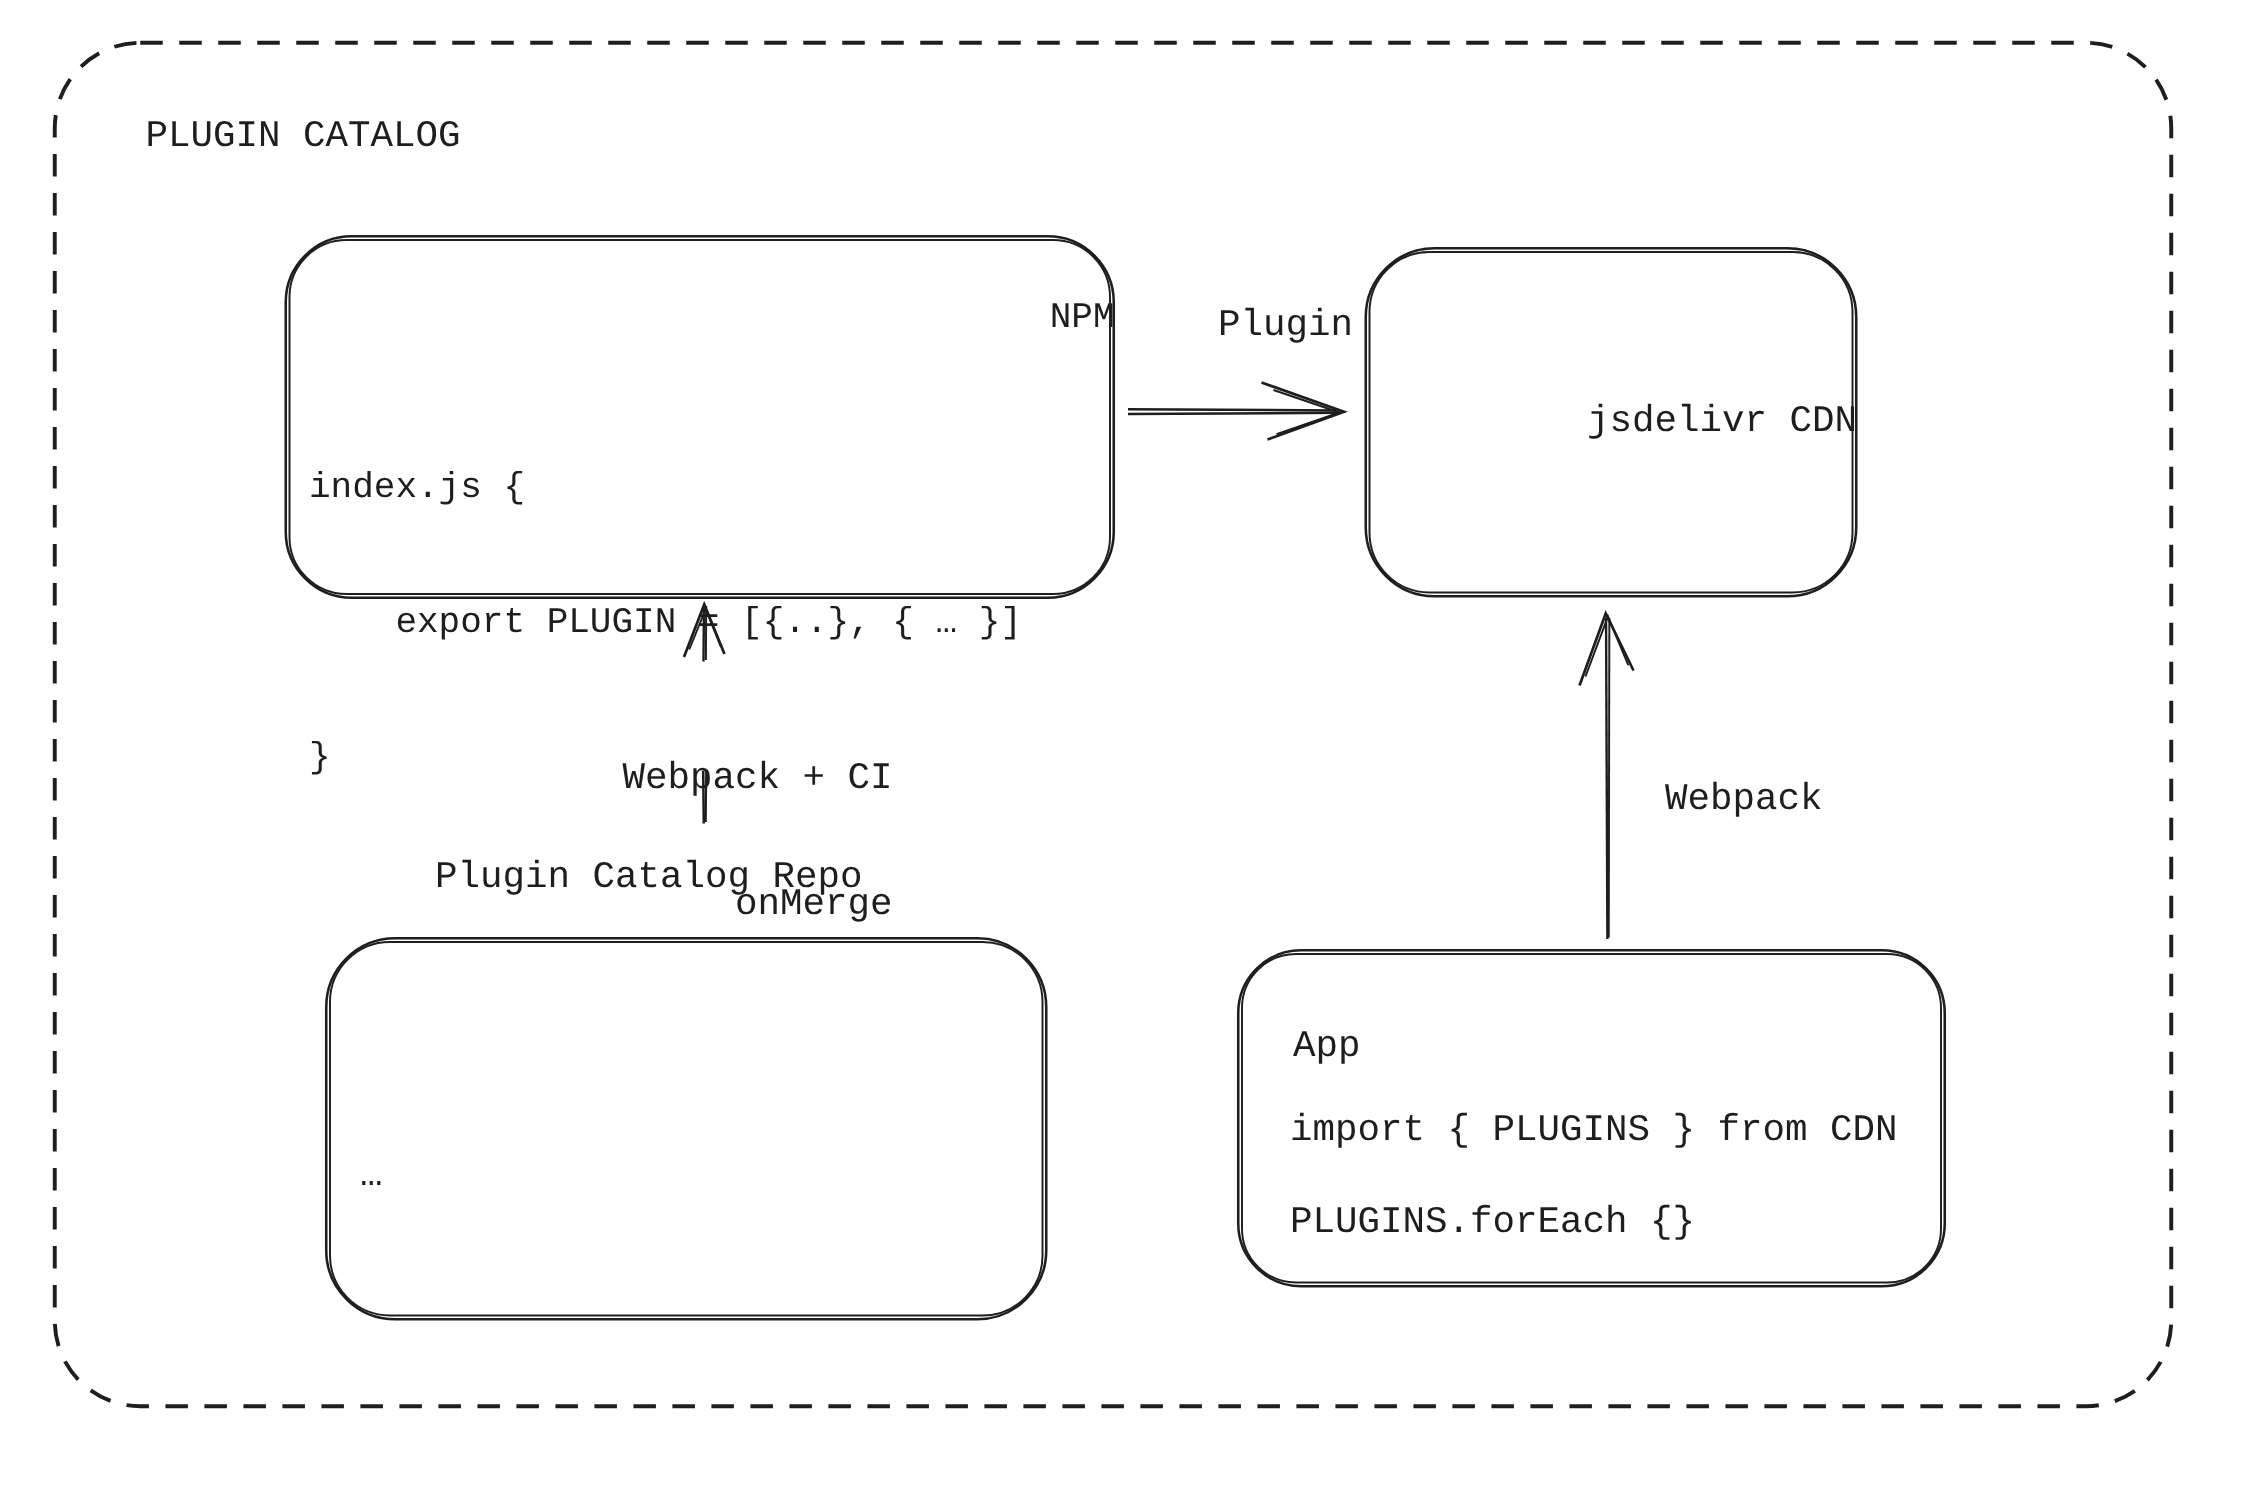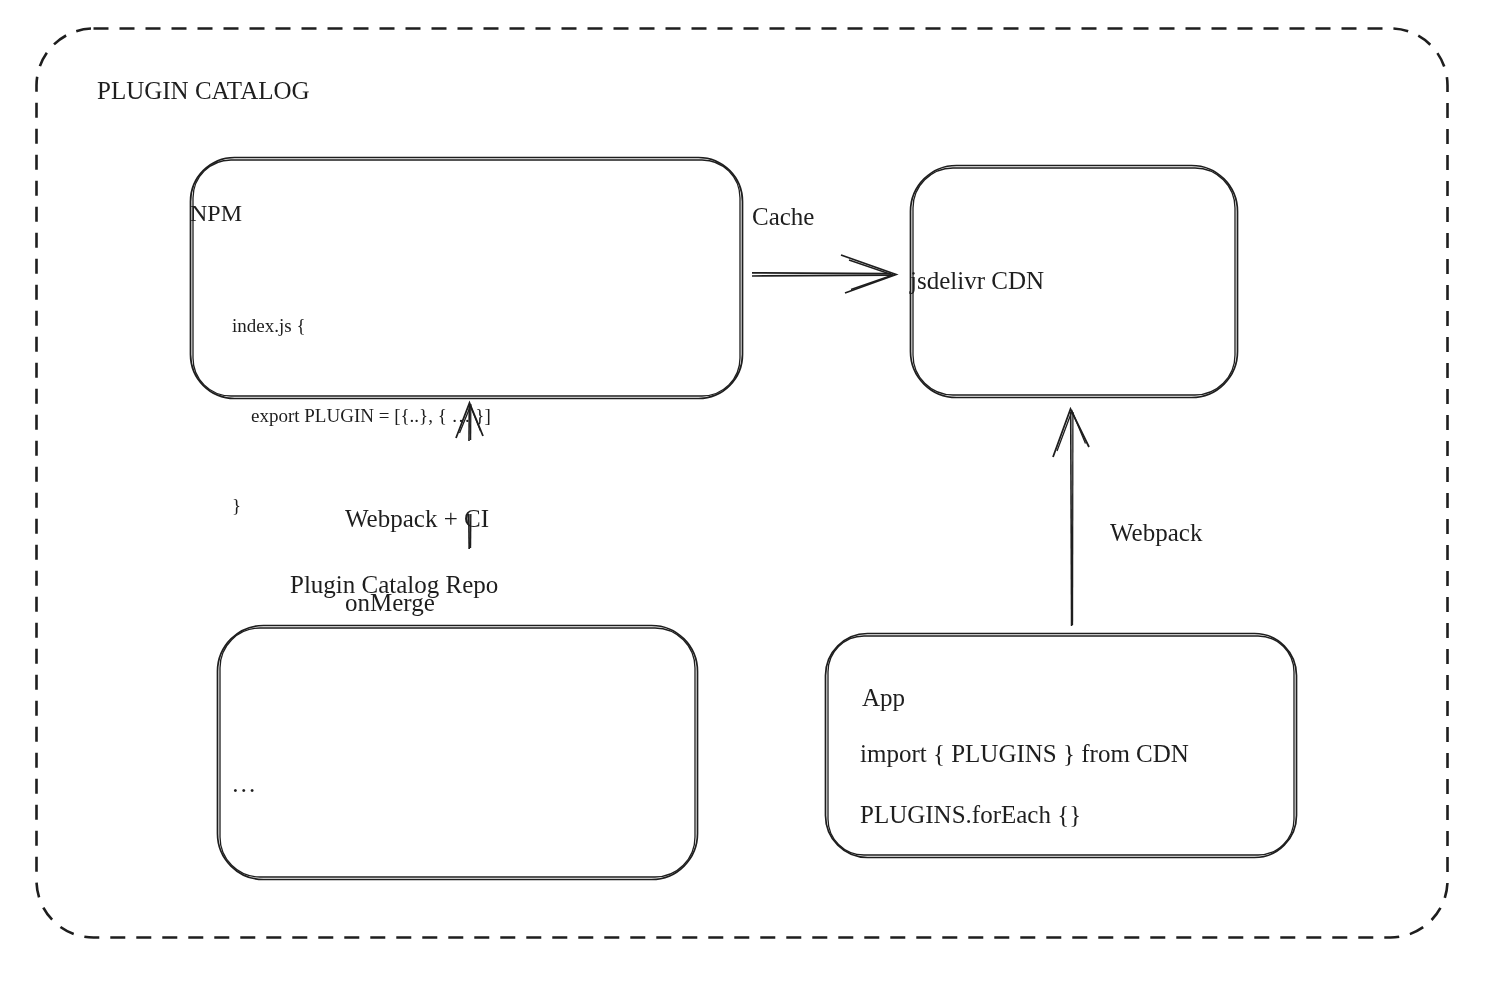--- a/index.html
+++ b/index.html
@@ -6,42 +6,42 @@
     margin: 0;
     padding: 0;
     background: #ffffff;
   }
   .canvas {
     position: relative;
     width: 1506px;
     height: 1002px;
     background: #ffffff;
     overflow: hidden;
-    font-family: Liberation Serif, serif;
+    font-family: Liberation Mono, monospace;
     color: #1e1e1e;
   }
   .layer {
     position: absolute;
     left: 0;
     top: 0;
   }
   svg .ink {
     stroke: #1e1e1e;
     fill: none;
   }
   .t {
     position: absolute;
     white-space: pre;
     color: #1e1e1e;
     font-size: 25px;
     line-height: 30px;
   }
-  .t.center { text-align: left; }
+  .t.center { text-align: right; }
   .npm-title { left: 190px; top: 198px; width: 553px; font-size: 24px; }
-  .npm-code  { left: 232px; top: 251px; font-size: 19px; line-height: 30px; }
+  .npm-code  { left: 206px; top: 251px; font-size: 24px; line-height: 30px; }
   .cache-label { left: 752px; top: 202px; width: 150px; }
   .cdn-title { left: 910px; top: 266px; width: 328px; }
   .build-label { left: 345px; top: 449px; width: 250px; line-height: 28px; }
   .repo-title { left: 290px; top: 570px; }
   .repo-list { left: 225px; top: 709px; line-height: 30px; }
   .app-title { left: 862px; top: 683px; }
   .app-code-1 { left: 860px; top: 739px; }
   .app-code-2 { left: 860px; top: 800px; }
   .import-label { left: 1110px; top: 518px; }
   .catalog-title { left: 97px; top: 76px; }
@@ -104,21 +104,21 @@
   <div class="t catalog-title">PLUGIN CATALOG</div>
 
   <div class="t center npm-title">NPM</div>
 
   <div class="t npm-code">
     <div>index.js {</div>
     <div>    export PLUGIN = [{..}, { … }]</div>
     <div>}</div>
   </div>
 
-  <div class="t center cache-label">Cache</div>
+  <div class="t center cache-label">Plugin</div>
 
   <div class="t center cdn-title">jsdelivr CDN</div>
 
   <div class="t center build-label">
     <div>Webpack + CI</div>
     <div>onMerge</div>
   </div>
 
   <div class="t repo-title">Plugin Catalog Repo</div>
 

